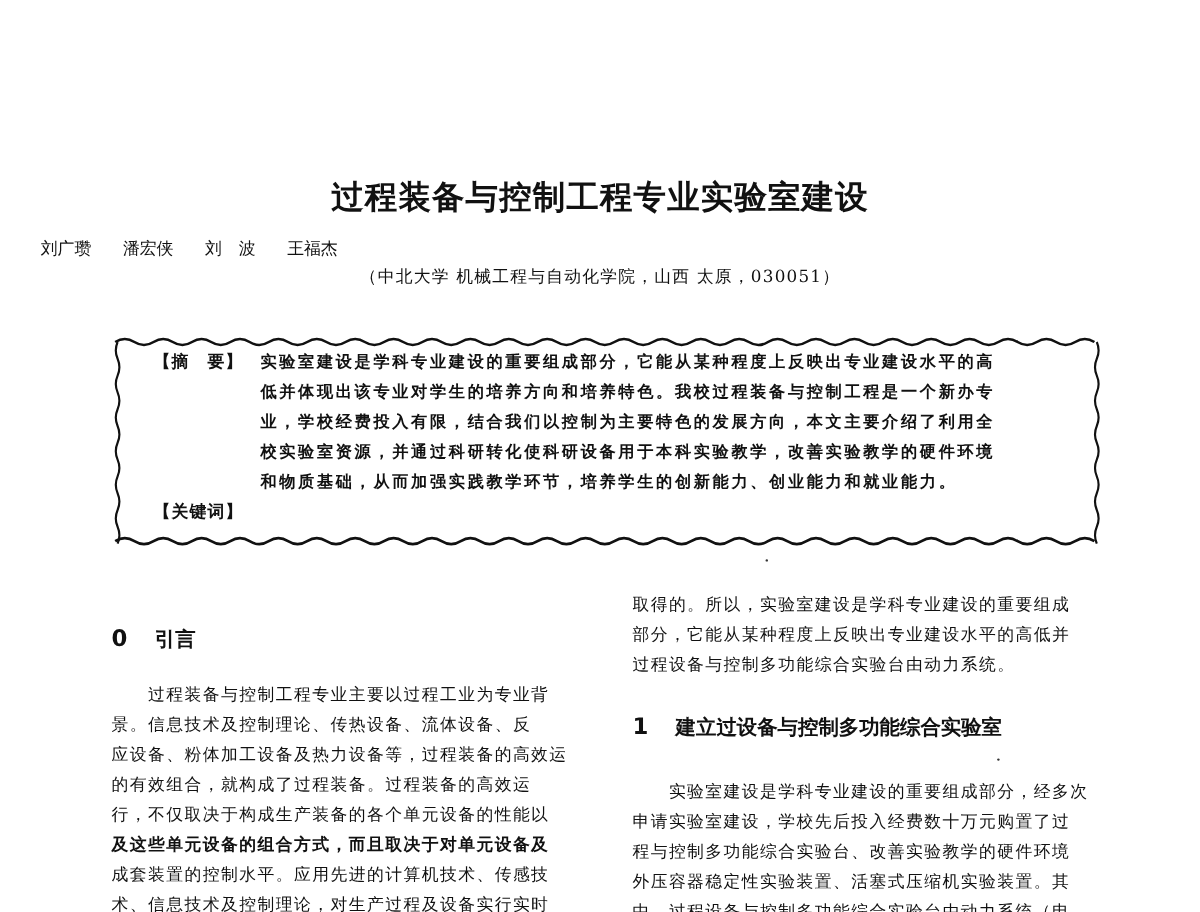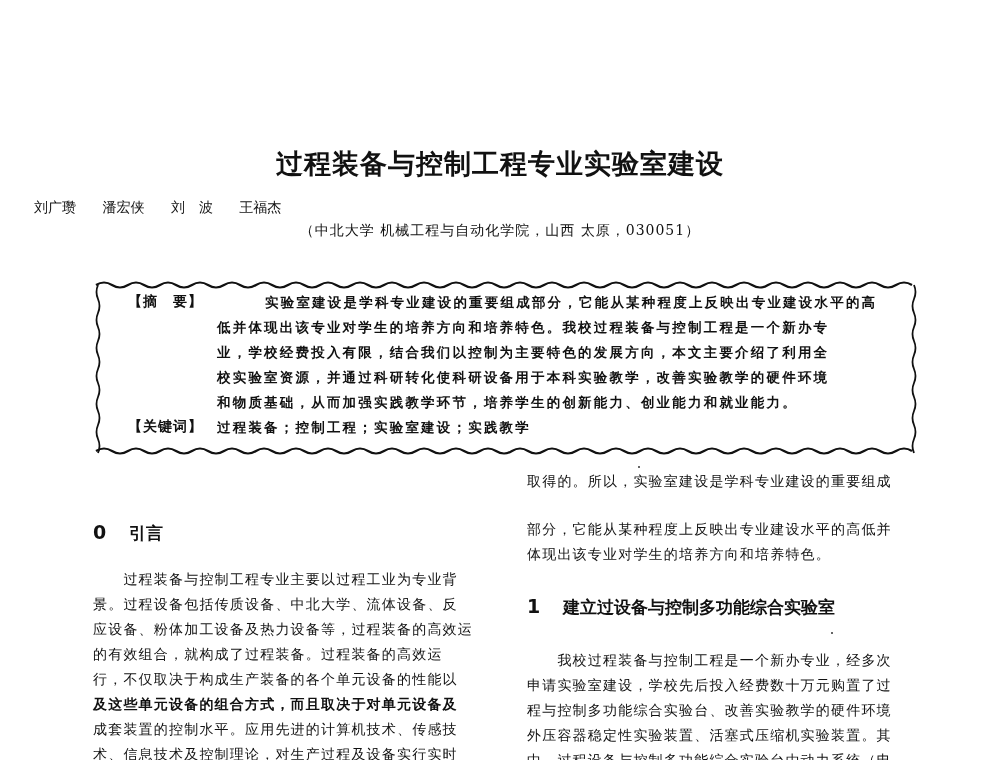--- a/index.html
+++ b/index.html
@@ -61,51 +61,50 @@
 <div class="abs affil">（中北大学 机械工程与自动化学院，山西 太原，030051）</div>
 
 <div class="abs abstract-box">
   <svg width="824" height="178" viewBox="0 0 824 178">
     <path d="M2,6 q8,-5 16,0 t16,0 t16,0 t16,0 t16,0 t16,0 t16,0 t16,0 t16,0 t16,0 t16,0 t16,0 t16,0 t16,0 t16,0 t16,0 t16,0 t16,0 t16,0 t16,0 t16,0 t16,0 t16,0 t16,0 t16,0 t16,0 t16,0 t16,0 t16,0 t16,0 t16,0 t16,0 t16,0 t16,0 t16,0 t16,0 t16,0 t16,0 t16,0 t16,0 t16,0 t16,0 t16,0 t16,0 t16,0 t16,0 t16,0 t16,0 t16,0 t16,0 t16,0" fill="none" stroke="#111" stroke-width="2.2"></path>
     <path d="M2,172 q8,-5 16,0 t16,0 t16,0 t16,0 t16,0 t16,0 t16,0 t16,0 t16,0 t16,0 t16,0 t16,0 t16,0 t16,0 t16,0 t16,0 t16,0 t16,0 t16,0 t16,0 t16,0 t16,0 t16,0 t16,0 t16,0 t16,0 t16,0 t16,0 t16,0 t16,0 t16,0 t16,0 t16,0 t16,0 t16,0 t16,0 t16,0 t16,0 t16,0 t16,0 t16,0 t16,0 t16,0 t16,0 t16,0 t16,0 t16,0 t16,0 t16,0 t16,0 t16,0" fill="none" stroke="#111" stroke-width="2.2"></path>
     <path d="M4,6 q-3,7 0,14 t0,14 t0,14 t0,14 t0,14 t0,14 t0,14 t0,14 t0,14 t0,14 t0,14 t0,14" fill="none" stroke="#111" stroke-width="1.8"></path>
     <path d="M820,6 q3,7 0,14 t0,14 t0,14 t0,14 t0,14 t0,14 t0,14 t0,14 t0,14 t0,14 t0,14 t0,14" fill="none" stroke="#111" stroke-width="1.8"></path>
   </svg>
   <div class="abs-label" style="left:34px; top:14px;">【摘　要】</div>
-  <div class="abs-line" style="top:14px;margin-left:48px;">实验室建设是学科专业建设的重要组成部分，它能从某种程度上反映出专业建设水平的高</div>
+  <div class="abs-line" style="top:14px;">实验室建设是学科专业建设的重要组成部分，它能从某种程度上反映出专业建设水平的高</div>
   <div class="abs-line" style="top:39px;">低并体现出该专业对学生的培养方向和培养特色。我校过程装备与控制工程是一个新办专</div>
   <div class="abs-line" style="top:64px;">业，学校经费投入有限，结合我们以控制为主要特色的发展方向，本文主要介绍了利用全</div>
   <div class="abs-line" style="top:114px;">和物质基础，从而加强实践教学环节，培养学生的创新能力、创业能力和就业能力。</div>
   <div class="abs-line" style="top:89px;">校实验室资源，并通过科研转化使科研设备用于本科实验教学，改善实验教学的硬件环境</div>
   <div class="abs-label" style="left:34px; top:139px;">【关键词】</div>
-  <div class="abs-line" style="top:139px;">过程装备；控制工程；实验室建设；实践教学</div>
 </div>
 
 <div class="abs speck" style="left:638px; top:466px;"></div>
 <div class="abs speck" style="left:831px; top:632px;"></div>
 
 <div class="col-left">
   <div class="abs section-head" style="left:93px; top:521px;">
     <span class="num">0</span><span>引言</span>
   </div>
   <div class="abs body-line" style="top:570px;">　　过程装备与控制工程专业主要以过程工业为专业背</div>
-  <div class="abs body-line" style="top:595px;">景。过程设备包括传质设备、中北大学、流体设备、反</div>
+  <div class="abs body-line" style="top:595px;">景。信息技术及控制理论、传热设备、流体设备、反</div>
   <div class="abs body-line" style="top:620px;">应设备、粉体加工设备及热力设备等，过程装备的高效运</div>
   <div class="abs body-line" style="top:645px;">的有效组合，就构成了过程装备。过程装备的高效运</div>
   <div class="abs body-line" style="top:670px;">行，不仅取决于构成生产装备的各个单元设备的性能以</div>
   <div class="abs body-line" style="top:695px;font-weight:bold;">及这些单元设备的组合方式，而且取决于对单元设备及</div>
   <div class="abs body-line" style="top:720px;">成套装置的控制水平。应用先进的计算机技术、传感技</div>
   <div class="abs body-line" style="top:745px;">术、信息技术及控制理论，对生产过程及设备实行实时</div>
 </div>
 
 <div class="col-right">
-  <div class="abs body-line" style="top:472px;">取得的。所以，实验室建设是学科专业建设的重要组成</div>
+  <div class="abs body-line" style="top:495px;">取得的。所以，实验室建设是学科专业建设的重要组成</div>
   <div class="abs body-line" style="top:520px;">部分，它能从某种程度上反映出专业建设水平的高低并</div>
-  <div class="abs body-line" style="top:545px;">体现出该专业对学生的培养方向和培养特色。</div>
+  <div class="abs body-line" style="top:545px;">过程设备与控制多功能综合实验台由动力系统。</div>
   <div class="abs section-head" style="left:527px; top:595px;">
     <span class="num">1</span><span>建立过设备与控制多功能综合实验室</span>
   </div>
-  <div class="abs body-line" style="top:651px;">　　我校过程装备与控制工程是一个新办专业，经多次</div>
+  <div class="abs body-line" style="top:651px;">　　实验室建设是学科专业建设的重要组成部分，经多次</div>
   <div class="abs body-line" style="top:676px;">申请实验室建设，学校先后投入经费数十万元购置了过</div>
   <div class="abs body-line" style="top:701px;">程与控制多功能综合实验台、改善实验教学的硬件环境</div>
   <div class="abs body-line" style="top:726px;">外压容器稳定性实验装置、活塞式压缩机实验装置。其</div>
   <div class="abs body-line" style="top:751px;">中，过程设备与控制多功能综合实验台由动力系统（电</div>
 </div>
 
 </body></html>

